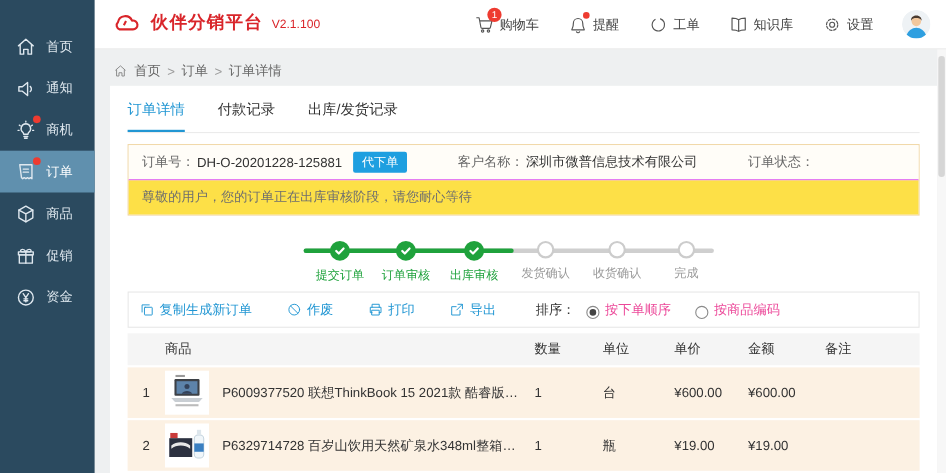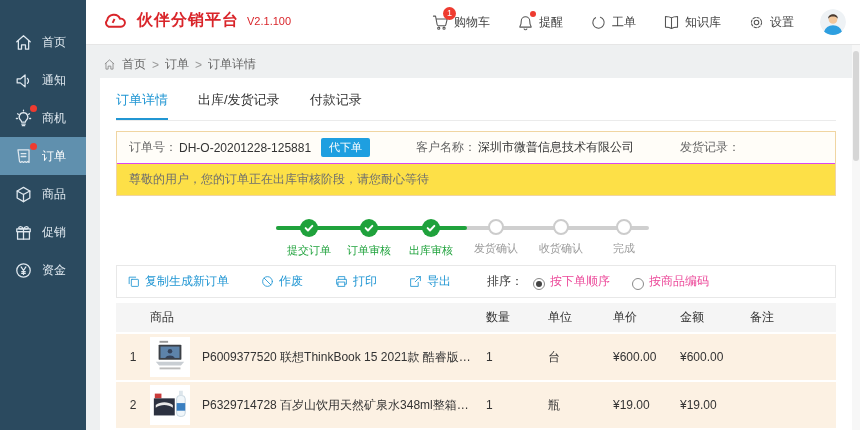--- a/index.html
+++ b/index.html
@@ -235,37 +235,37 @@
     <span class="crumb-sep">&gt;</span>
     <span>订单</span>
     <span class="crumb-sep">&gt;</span>
     <span>订单详情</span>
   </div>
 
   <div class="card">
 
     <div class="tabs">
       <div class="tab active">订单详情</div>
+      <div class="tab">付款记录</div>
       <div class="tab">出库/发货记录</div>
-      <div class="tab">付款记录</div>
     </div>
 
     <div class="info-box">
       <div class="info-row1">
         <div class="grp">
           <span class="info-label">订单号：</span>
           <span class="info-value">DH-O-20201228-125881</span>
           <span class="badge-blue">代下单</span>
         </div>
         <div class="grp">
           <span class="info-label">客户名称：</span>
           <span class="info-value">深圳市微普信息技术有限公司</span>
         </div>
         <div class="grp">
-          <span class="info-label">发货记录：</span>
+          <span class="info-label">订单状态：</span>
         </div>
       </div>
       <div class="info-row2">尊敬的用户，您的订单正在出库审核阶段，请您耐心等待</div>
     </div>
 
     <div class="steps">
       <div class="steps-track"></div>
       <div class="steps-track-done"></div>
       <div class="step" style="left:163px">
         <div class="step-dot">

